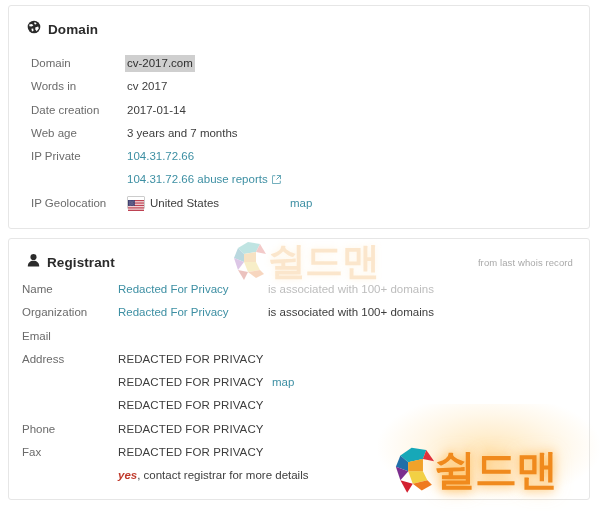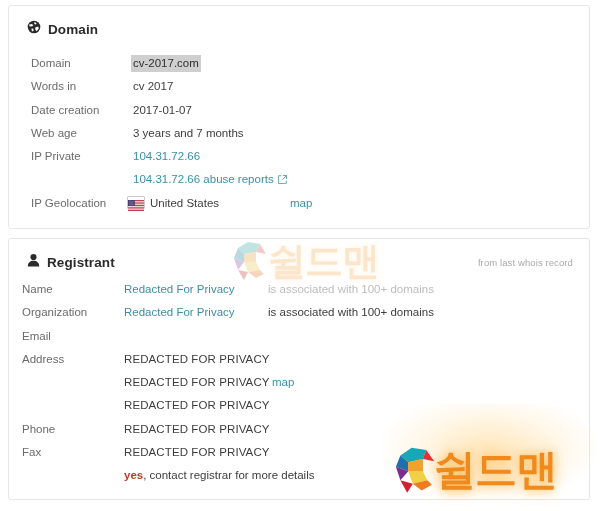--- a/index.html
+++ b/index.html
@@ -70,21 +70,21 @@
     left: 22px;
     top: 0;
     width: 92px;
     font-size: 11.5px;
     color: #6b6b6b;
     line-height: 15px;
     white-space: nowrap;
   }
   .row .value {
     position: absolute;
-    left: 124px;
+    left: 118px;
     top: 0;
     font-size: 11.5px;
     color: #3d3d3d;
     line-height: 15px;
     white-space: nowrap;
   }
   .value.link, .link {
     color: #3d8fa3;
   }
   .value.hl {
@@ -111,20 +111,21 @@
     font-size: 11.5px;
     color: #3d8fa3;
     line-height: 15px;
     cursor: pointer;
   }
   #geo-map { left: 281px; }
   #city-map { left: 272px; }
   .private-yes {
     color: #c0392b;
     font-weight: bold;
+    font-style: italic;
   }
   .flag {
     position: absolute;
     left: 119px;
     top: 1px;
     width: 16px;
     height: 11px;
     box-shadow: 0 0 0 0.5px #999;
   }
   .geo-text { position: absolute; left: 141px; top: 0; font-size: 11.5px; color: #3d3d3d; line-height: 15px; }
@@ -204,21 +205,21 @@
         <span class="value hl">cv-2017.com</span>
       </div>
 
       <div class="row">
         <span class="label">Words in</span>
         <span class="value">cv 2017</span>
       </div>
 
       <div class="row">
         <span class="label">Date creation</span>
-        <span class="value">2017-01-07</span>
+        <span class="value">2017-01-14</span>
       </div>
 
       <div class="row">
         <span class="label">Web age</span>
         <span class="value">3 years and 7 months</span>
       </div>
 
       <div class="row">
         <span class="label">IP Private</span>
         <span class="value link">104.31.72.66</span>

